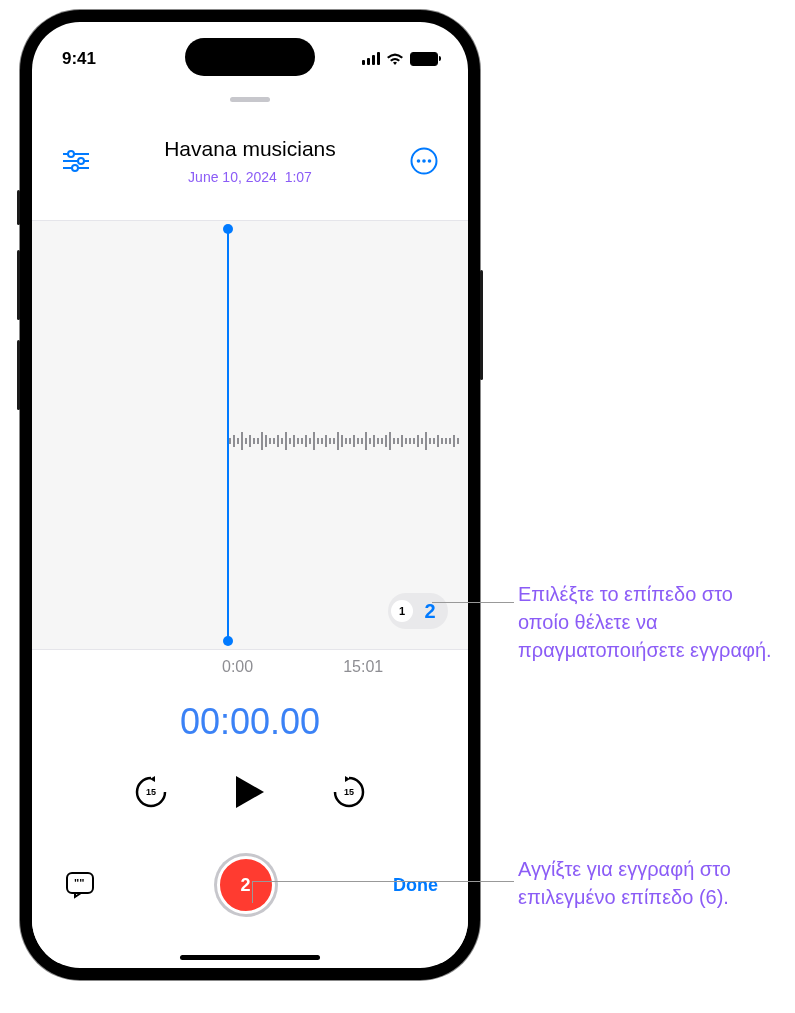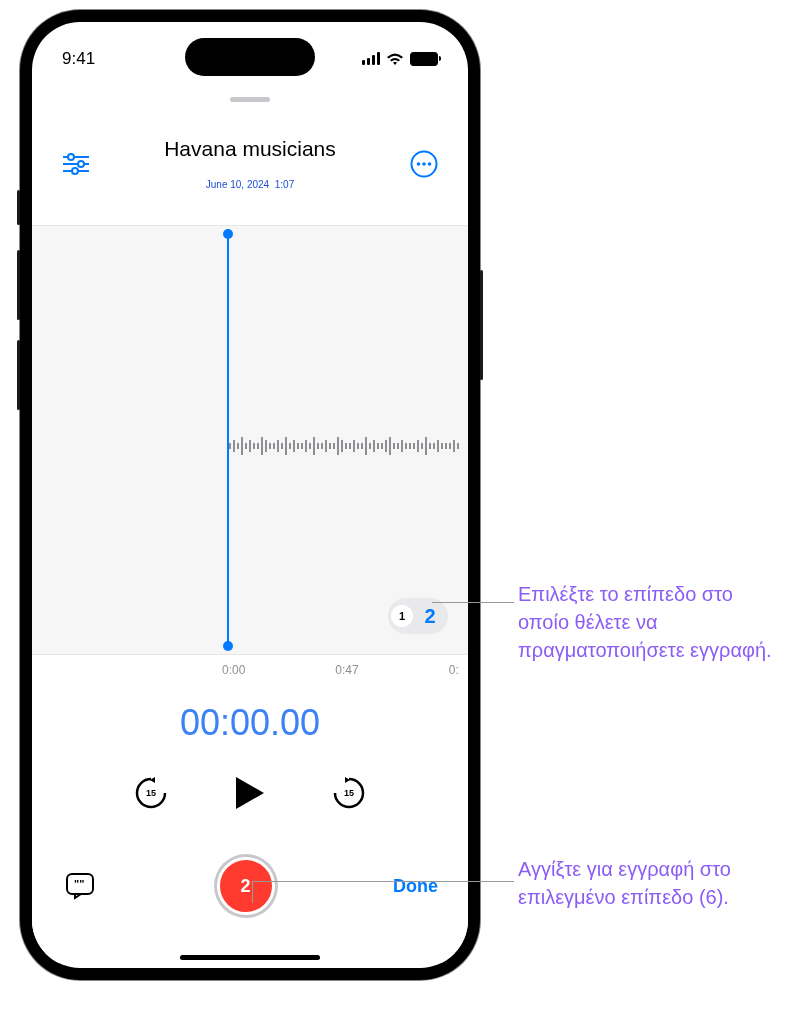--- a/index.html
+++ b/index.html
@@ -47,21 +47,21 @@
       border-radius: 20px;
       z-index: 100;
     }
     
     .status-bar {
       display: flex;
       justify-content: space-between;
       align-items: center;
       padding: 18px 30px 0;
       height: 55px;
-      font-weight: 400;
+      font-weight: 700;
       font-size: 17px;
     }
     .status-left { }
     .status-right { display: flex; align-items: center; gap: 6px; }
     .signal-bars { display: flex; align-items: flex-end; gap: 1.5px; }
     .signal-bars span { width: 3.5px; background: #000; border-radius: 1px; }
     .signal-bars span:nth-child(1) { height: 5px; }
     .signal-bars span:nth-child(2) { height: 7px; }
     .signal-bars span:nth-child(3) { height: 10px; }
     .signal-bars span:nth-child(4) { height: 13px; }
@@ -90,21 +90,21 @@
       display: flex;
       align-items: center;
       justify-content: space-between;
       padding: 25px 29px 5px;
     }
     
     .settings-icon, .more-icon { width: 30px; height: 30px; display:flex; align-items:center; justify-content:center; }
     
     .header-center { text-align: center; flex: 1; }
     .title { font-size: 21px; font-weight: 400; color: #000; }
-    .subtitle { font-size: 10px; color: #1d4ed8; margin-top: 18px; }
+    .subtitle { font-size: 14px; color: #8b5cf6; margin-top: 8px; }
     
     .waveform-area {
       margin-top: 30px;
       height: 430px;
       background: #f6f6f6;
       position: relative;
       border-top: 1px solid #e5e5ea;
       border-bottom: 1px solid #e5e5ea;
     }
     
@@ -163,21 +163,21 @@
       font-size: 14px;
       font-weight: 700;
     }
     .layer-btn.inactive { background: #fff; color: #000; font-size: 11px; width:22px; height:22px; }
     .layer-btn.active { color: #007aff; font-size: 20px; }
     
     .time-ruler {
       display: flex;
       padding: 8px 0 0 190px;
       gap: 90px;
-      font-size: 12px;
+      font-size: 16px;
       color: #8e8e93;
     }
     
     .timer {
       text-align: center;
       font-size: 36px;
       font-weight: 300;
       color: #3b82f6;
       margin-top: 25px;
       font-variant-numeric: tabular-nums;
@@ -371,21 +371,21 @@
         </div>
 
         <div class="layer-selector">
           <div class="layer-btn inactive">1</div>
           <div class="layer-btn active">2</div>
         </div>
       </div>
 
       <div class="time-ruler">
         <span>0:00</span>
-        <span>0:47</span>
+        <span>15:01</span>
         <span>0:</span>
       </div>
 
       <div class="timer">00:00.00</div>
 
       <div class="controls-row">
         <div class="skip-btn">
           <svg width="36" height="36" viewBox="0 0 36 36">
             <path d="M 18 4 A 14 14 0 1 0 32 18" fill="none" stroke="#000" stroke-width="2.5"></path>
             <path d="M 22 2 L 17 5 L 22 8 Z" fill="#000"></path>

